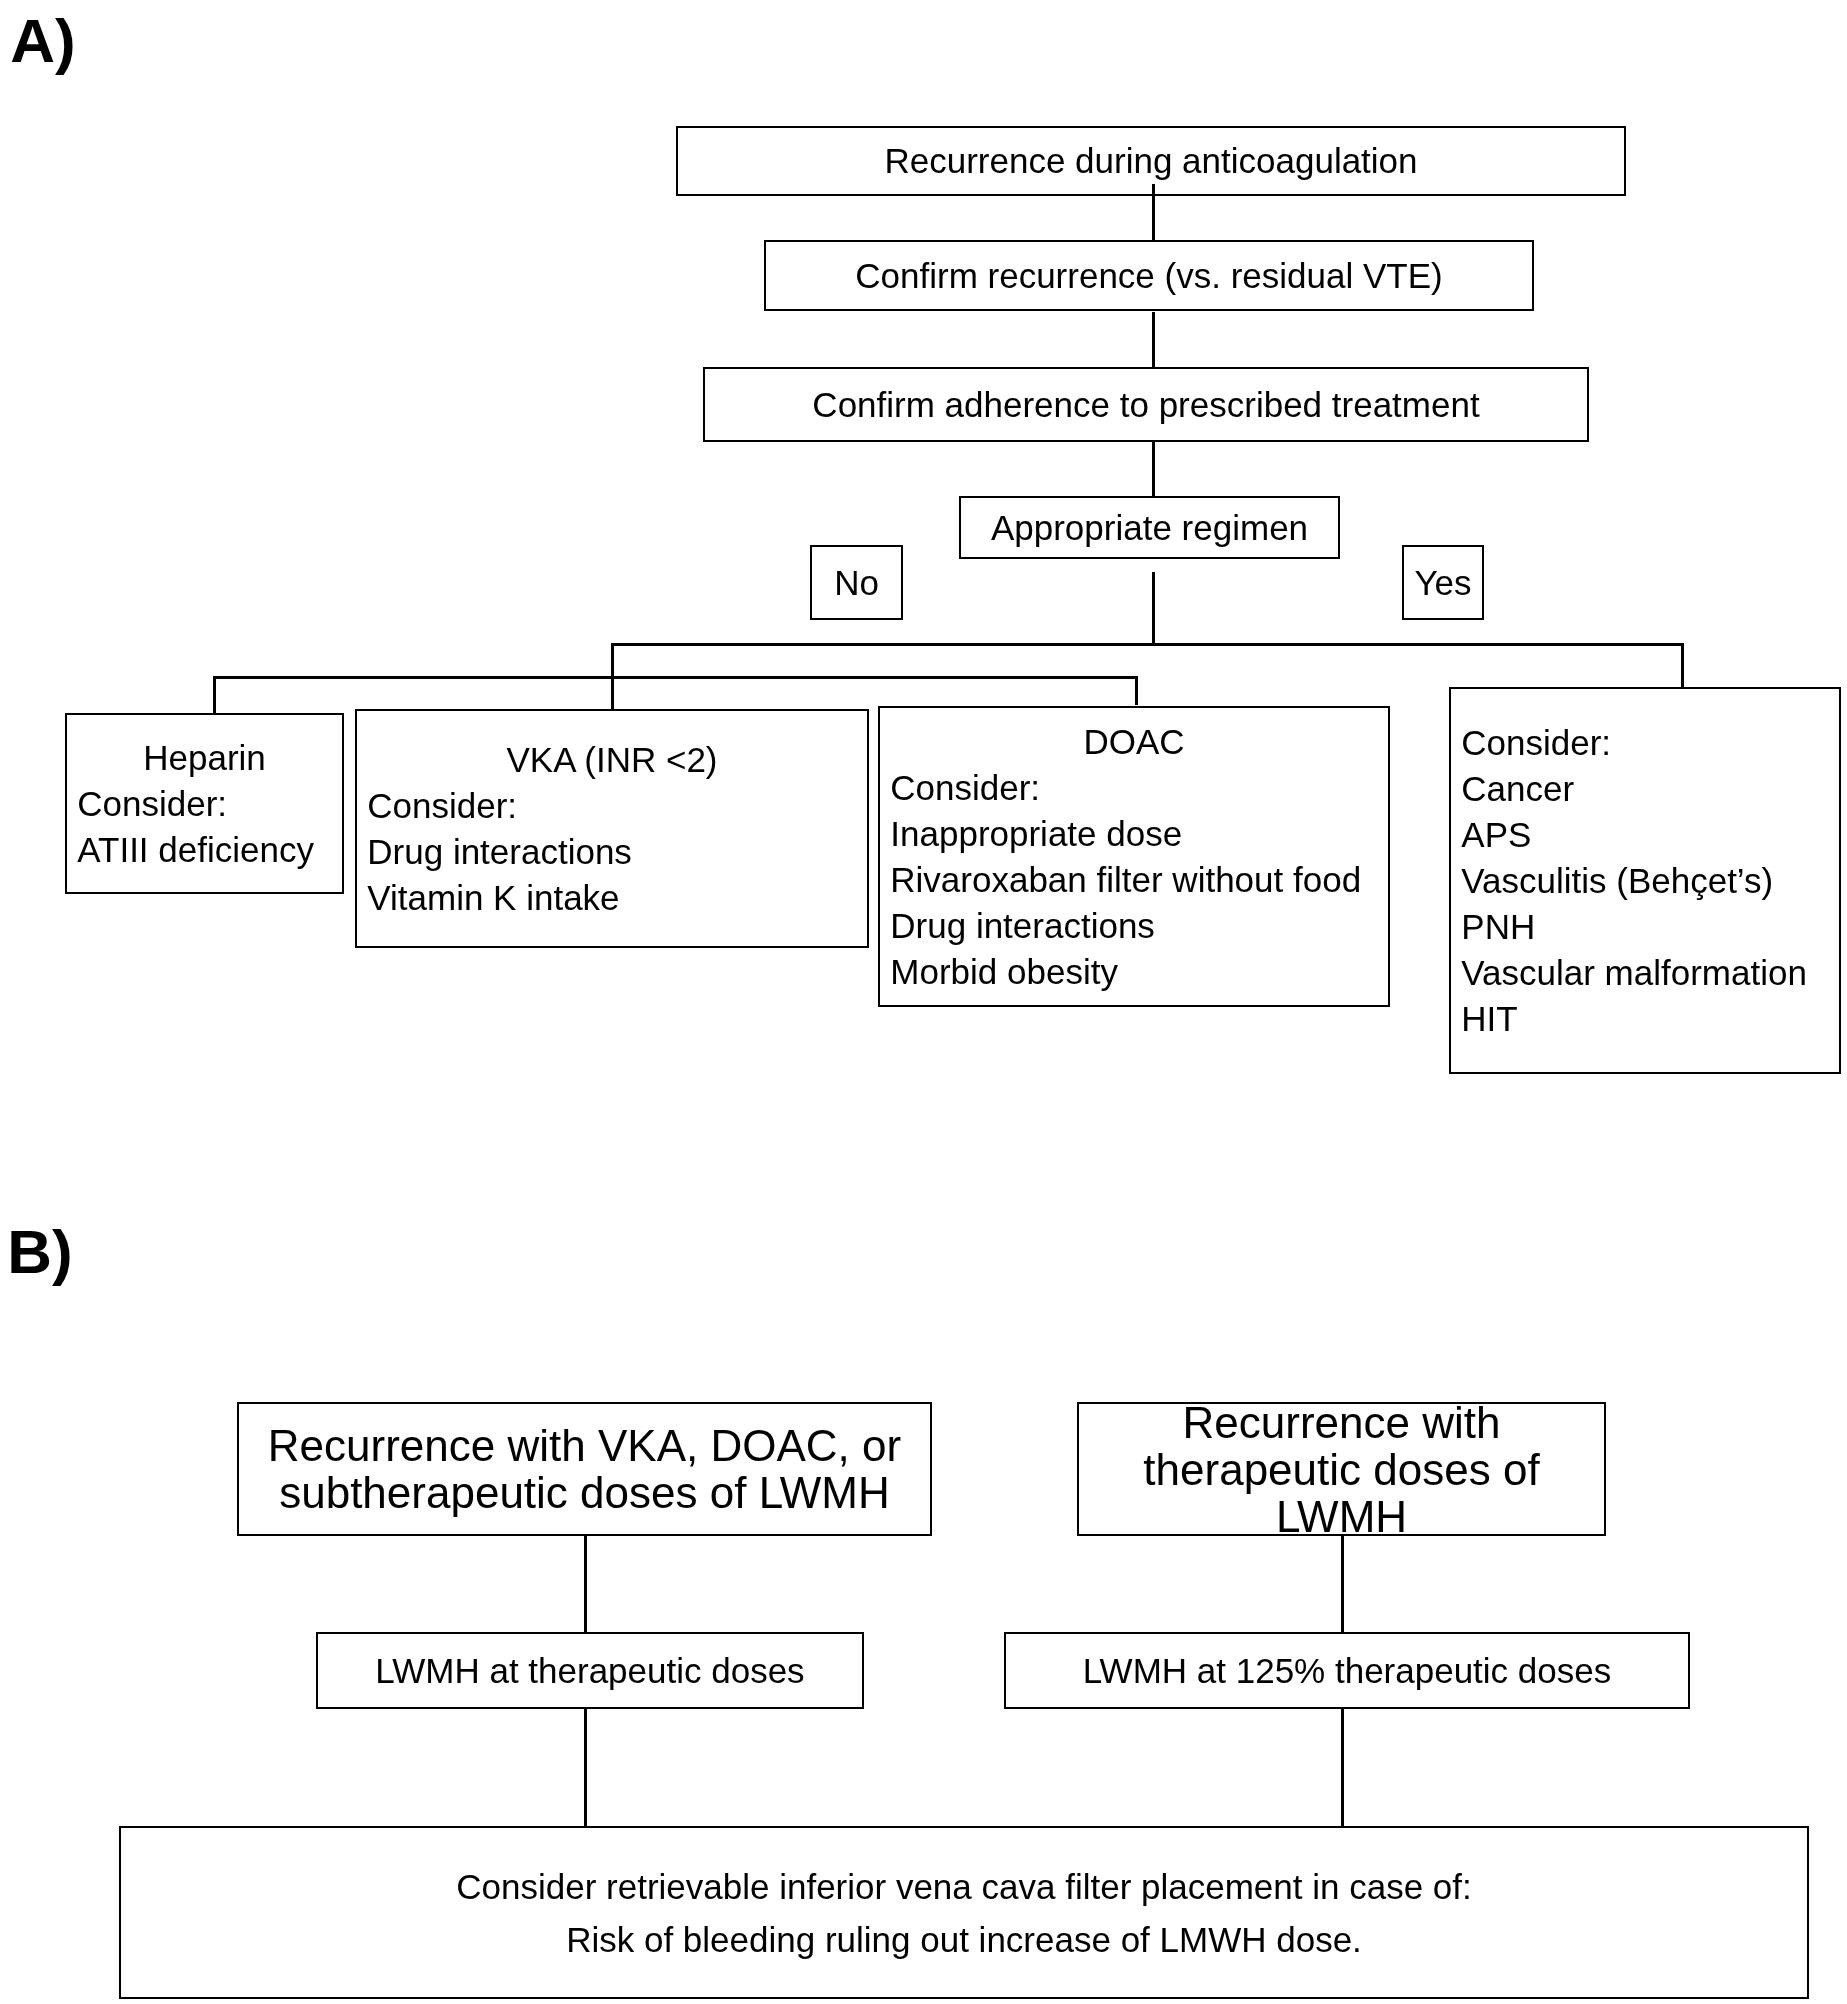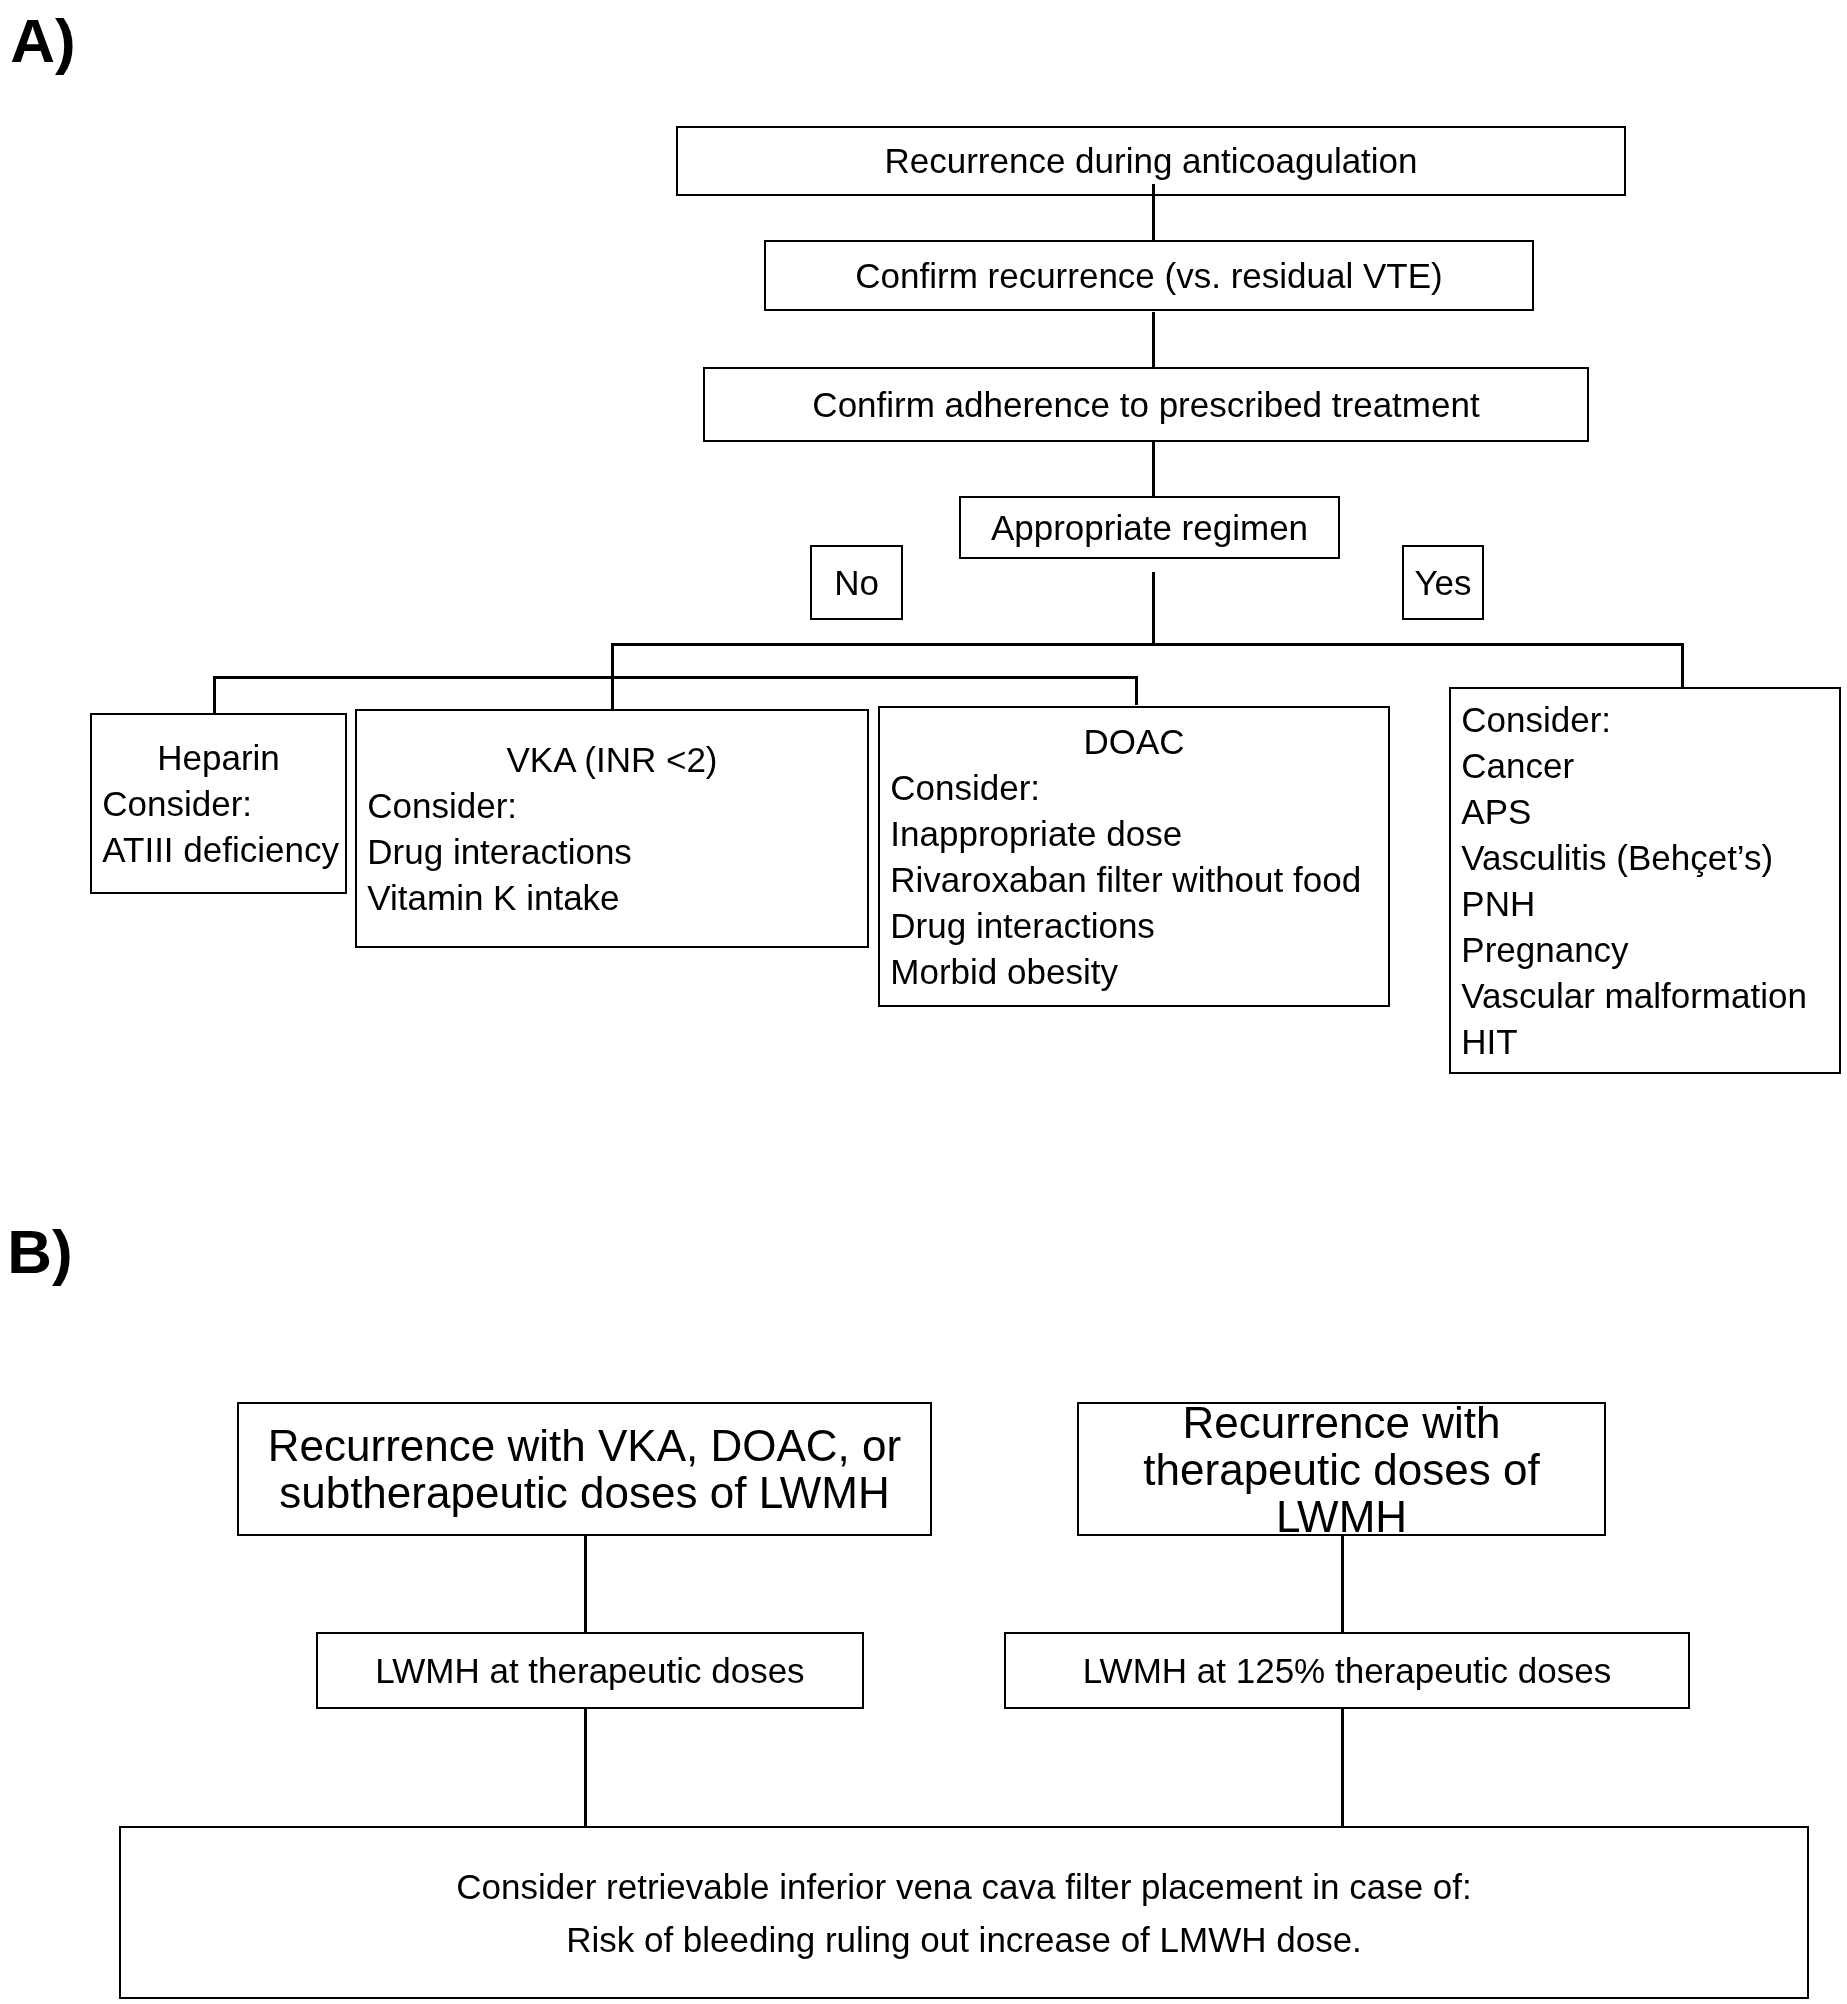--- a/index.html
+++ b/index.html
@@ -54,21 +54,21 @@
 
   #label-a{left:10.3px;top:10.3px;}
   #label-b{left:7.3px;top:1221px;}
 
   #a1{left:676px;top:114px;width:950px;height:70px;margin-top:12px;}
   #a2{left:764px;top:240px;width:770px;height:71px;}
   #a3{left:703px;top:367px;width:886px;height:75px;}
   #a4{left:959px;top:496px;width:381px;height:63px;}
   #no{left:810px;top:545px;width:93px;height:75px;}
   #yes{left:1402px;top:545px;width:82px;height:75px;}
-  #heparin{left:90px;top:713px;width:257px;height:181px;}
+  #heparin{left:65px;top:713px;width:279px;height:181px;}
   #vka{left:355px;top:709px;width:514px;height:239px;}
   #doac{left:878px;top:706px;width:512px;height:301px;}
   #consider{left:1449px;top:687px;width:392px;height:387px;}
 
   #bl1{left:237px;top:1402px;width:695px;height:134px;}
   #br1{left:1077px;top:1402px;width:529px;height:134px;}
   #bl2{left:316px;top:1632px;width:548px;height:77px;}
   #br2{left:1004px;top:1632px;width:686px;height:77px;}
   #bivc{left:119px;top:1826px;width:1690px;height:173px;font-size:35px;line-height:53px;}
 
@@ -148,21 +148,20 @@
     <div>Drug interactions</div>
     <div>Morbid obesity</div>
   </div>
 
   <div class="box listbox" id="consider">
     <div>Consider:</div>
     <div>Cancer</div>
     <div>APS</div>
     <div>Vasculitis (Behçet’s)</div>
     <div>PNH</div>
-    <div>Pregnancy</div>
     <div>Vascular malformation</div>
     <div>HIT</div>
   </div>
 
   <div class="plabel" id="label-b">B)</div>
 
   <div class="box center2" id="bl1">
     <div>Recurrence with VKA, DOAC, or</div>
     <div>subtherapeutic doses of LWMH</div>
   </div>

